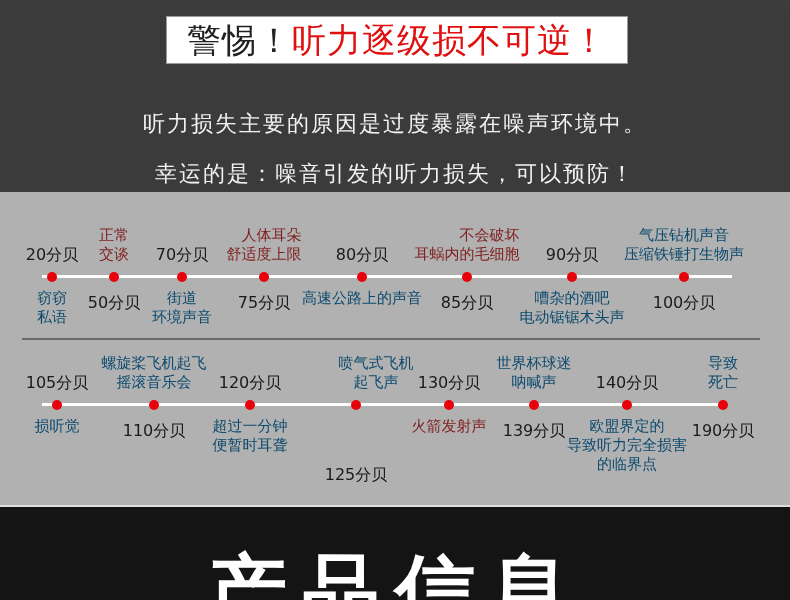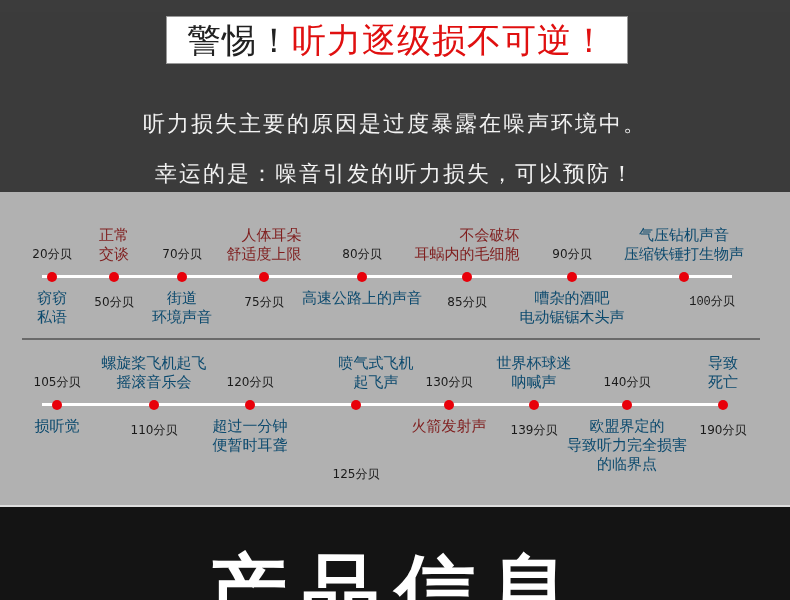--- a/index.html
+++ b/index.html
@@ -6,21 +6,21 @@
   body { width: 790px; height: 600px; overflow: hidden; background: #3c3c3c; font-family: "DejaVu Sans", "Liberation Sans", sans-serif; position: relative; }
   .top { position: absolute; left: 0; top: 0; width: 790px; height: 192px; background: #3b3b3b; margin-top: 12px; }
   .banner { position: absolute; left: 166px; top: 4px; width: 460px; height: 46px; background: #fff; border: 1px solid #999; display: flex; align-items: center; justify-content: center; font-size: 34px; line-height: 46px; letter-spacing: 1px; }
   .banner .black { color: #222; }
   .banner .red { color: #e01010; }
   .line { position: absolute; left: 0; width: 790px; text-align: center; color: #f2f2f2; font-size: 22px; letter-spacing: 2px; }
   .panel { position: absolute; left: 0; top: 192px; width: 790px; height: 313px; background: #b1b1b1; }
   .track { position: absolute; height: 3px; background: #fff; }
   .dot { position: absolute; width: 10px; height: 10px; border-radius: 50%; margin-left: -5px; margin-top: -4px; }
   .lbl { position: absolute; transform: translateX(-50%); text-align: center; white-space: nowrap; font-size: 15px; line-height: 19px; }
-  .lbl.db { color: #1a1a1a; font-size: 12px; }
+  .lbl.db { color: #1a1a1a; font-size: 16px; }
   .lbl.dark { color: #7f1d1d; text-align: right; }
   .lbl.gray { color: #0c4a6e; }
   .sep { position: absolute; left: 22px; top: 146px; width: 738px; height: 2px; background: #6a6a6a; }
   .bottom { position: absolute; left: 0; top: 505px; width: 790px; height: 95px; background: #141414; border-top: 2px solid #ddd; }
   .bottom-title { position: absolute; left: 0; width: 790px; top: 40px; text-align: center; color: #fff; font-size: 80px; font-weight: bold; letter-spacing: 14px; line-height: 90px; }
 </style>
 </head>
 <body>
 
 <div class="top">
@@ -70,21 +70,21 @@
         <div>不会破坏</div>
         <div>耳蜗内的毛细胞</div>
       </div>
       <div class="dot" style="left: 572px; top: 84px; background: rgb(232, 0, 10);"></div>
       <div class="lbl db" style="left: 572px; top: 53px;">90分贝</div>
       <div class="lbl gray" style="left: 572px; top: 97px;">
         <div>嘈杂的酒吧</div>
         <div>电动锯锯木头声</div>
       </div>
       <div class="dot" style="left: 684px; top: 84px; background: rgb(232, 0, 10);"></div>
-      <div class="lbl db" style="left: 712px; top: 101px; font-family: Liberation Mono, monospace;">100分贝</div>
+      <div class="lbl db" style="left: 684px; top: 101px;">100分贝</div>
       <div class="lbl gray" style="left: 684px; top: 34px;">
         <div>气压钻机声音</div>
         <div>压缩铁锤打生物声</div>
       </div>
     </div>
   <div class="sep"></div>
   <div class="track" style="left:42px; top:211px; width:683px;"></div>
   <div id="row2">
       <div class="dot" style="left: 57px; top: 212px; background: rgb(232, 0, 10);"></div>
       <div class="lbl db" style="left: 57px; top: 181px;">105分贝</div>

